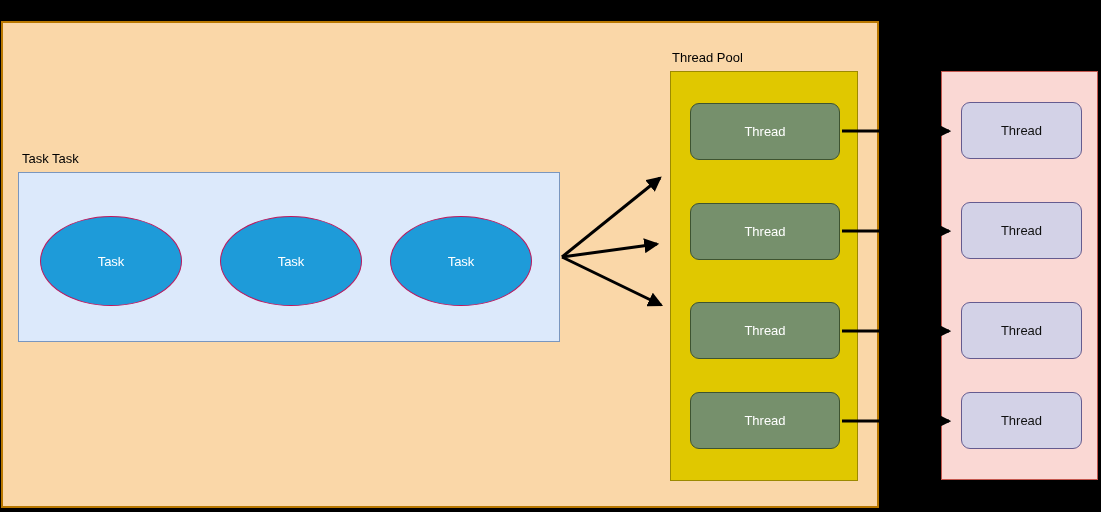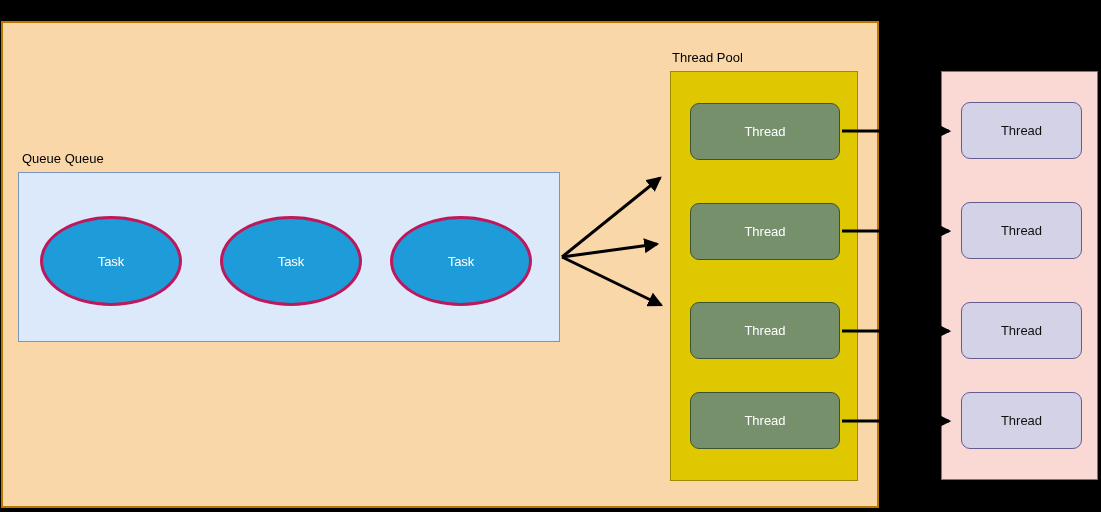--- a/index.html
+++ b/index.html
@@ -42,21 +42,21 @@
     background: #DCE9FB;
     border: 1px solid #7A96BE;
   }
 
   
   .task-ellipse {
     width: 142px; height: 90px;
     top: 216px;
     border-radius: 50%;
     background: #1E9BD9;
-    border: 3px solid #be185d;
+    border: 1px solid #be185d;
     color: #ffffff;
     font-size: 13px;
     display: flex;
     align-items: center;
     justify-content: center;
   }
   .task-1 { left: 40px; }
   .task-2 { left: 220px; }
   .task-3 { left: 390px; }
 
@@ -118,21 +118,21 @@
     pointer-events: none;
   }
 </style>
 </head>
 <body>
 
 <div id="canvas">
 
   <div class="abs system-box"></div>
 
-  <div class="abs section-label" id="task-queue-label">Queue Queue</div>
+  <div class="abs section-label" id="task-queue-label">Task Task</div>
 
   <div class="abs queue-box"></div>
 
   <div class="abs task-ellipse task-1">
     <span>Task</span>
   </div>
   <div class="abs task-ellipse task-2">
     <span>Task</span>
   </div>
   <div class="abs task-ellipse task-3">

